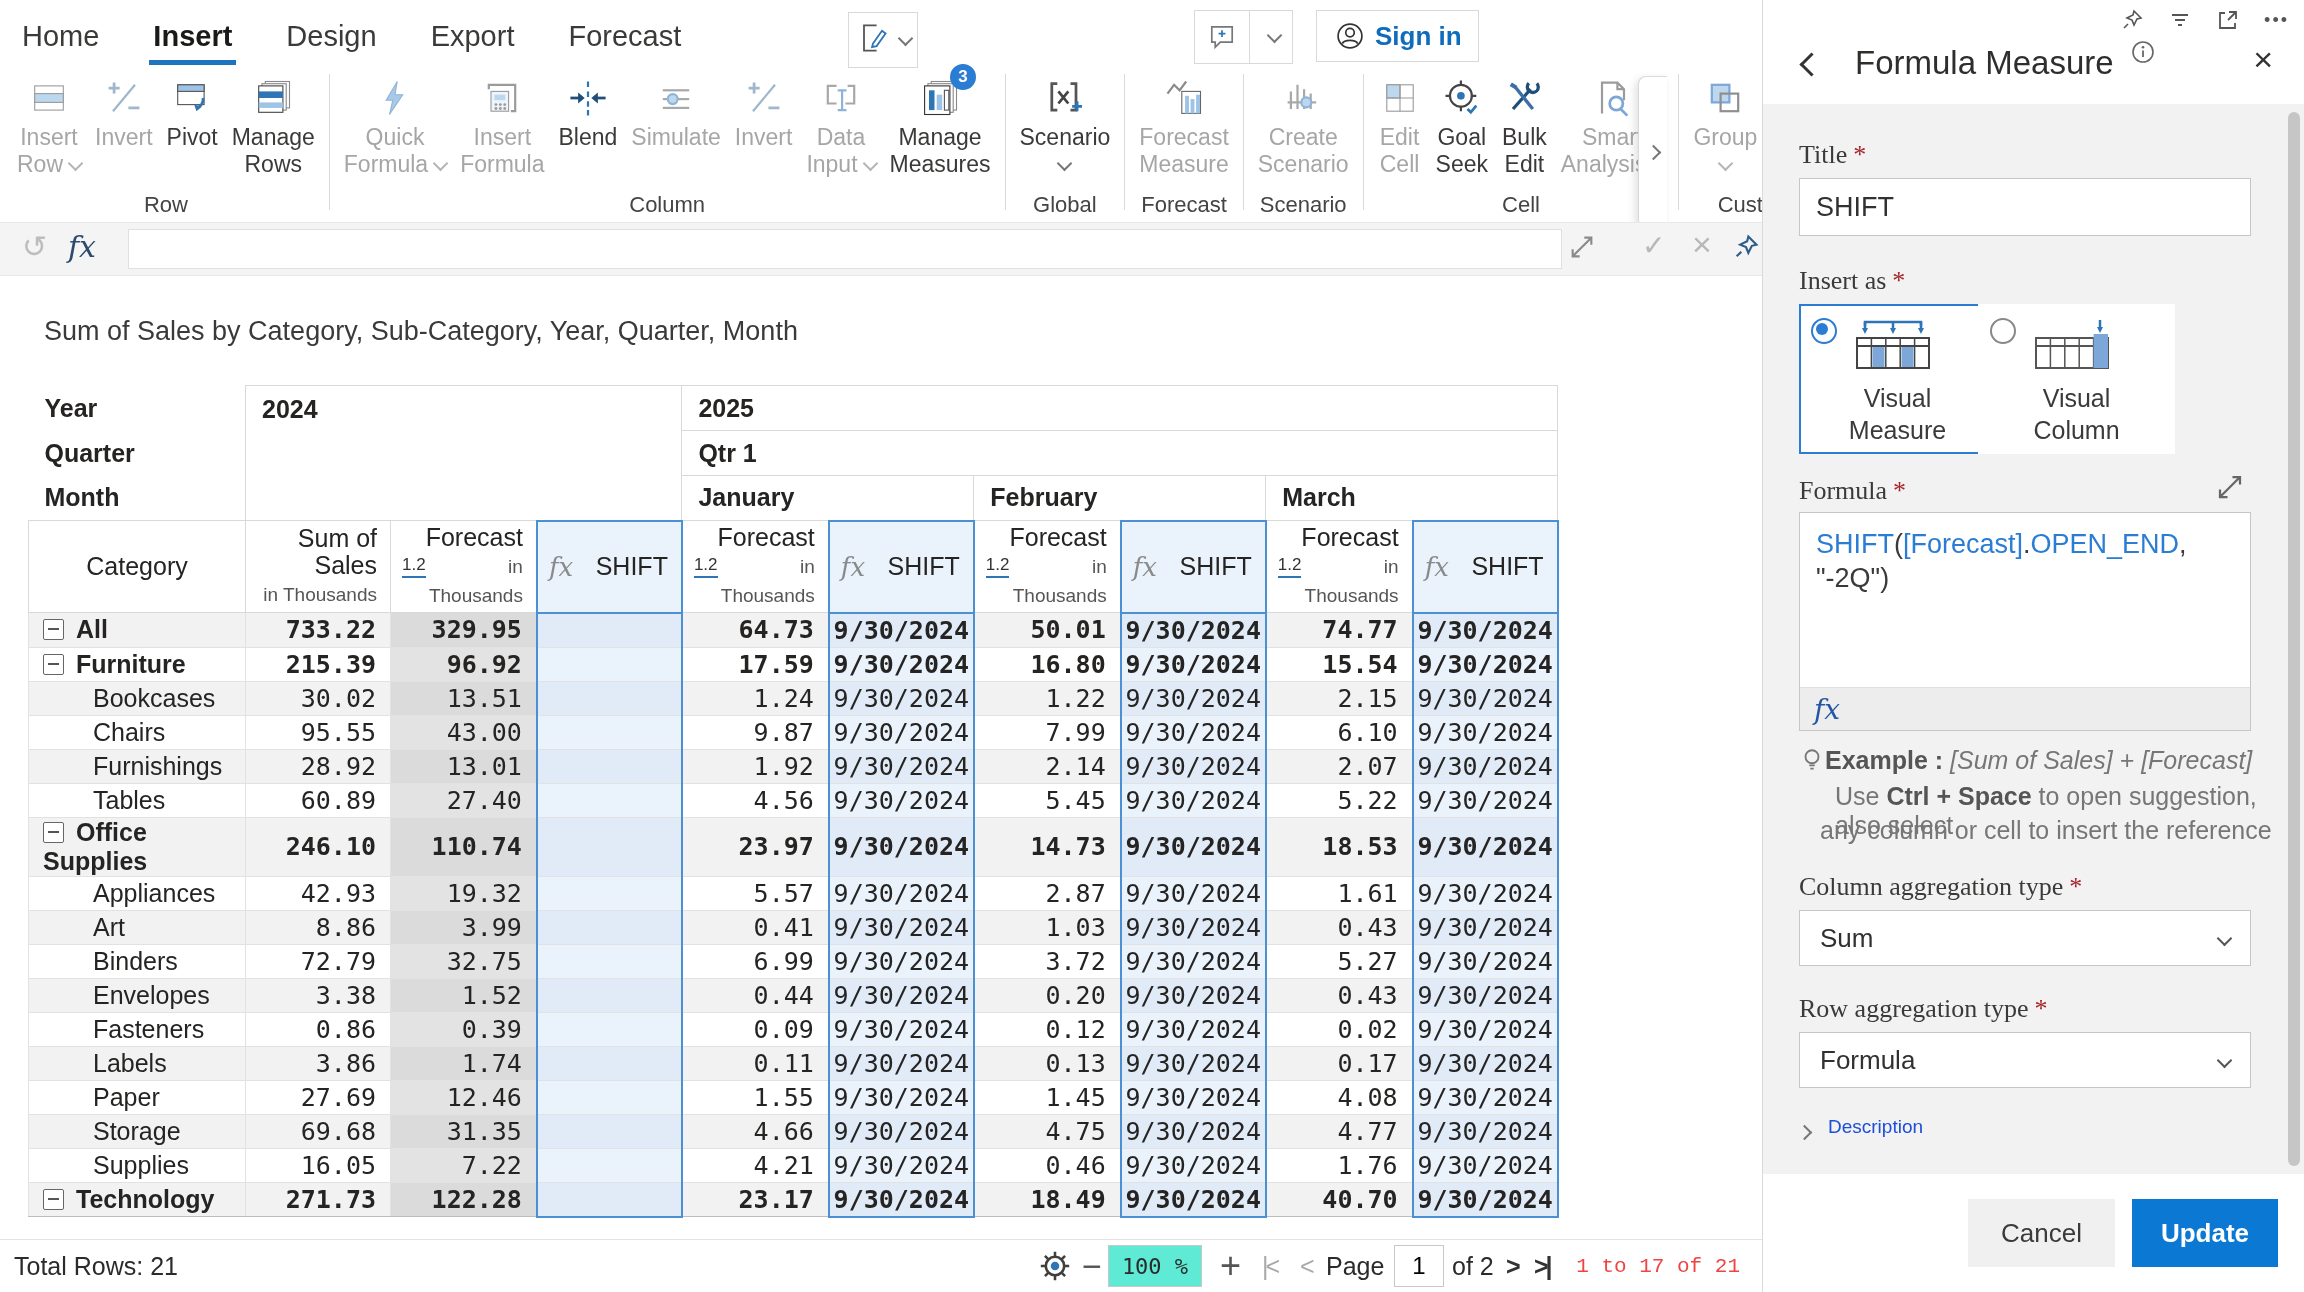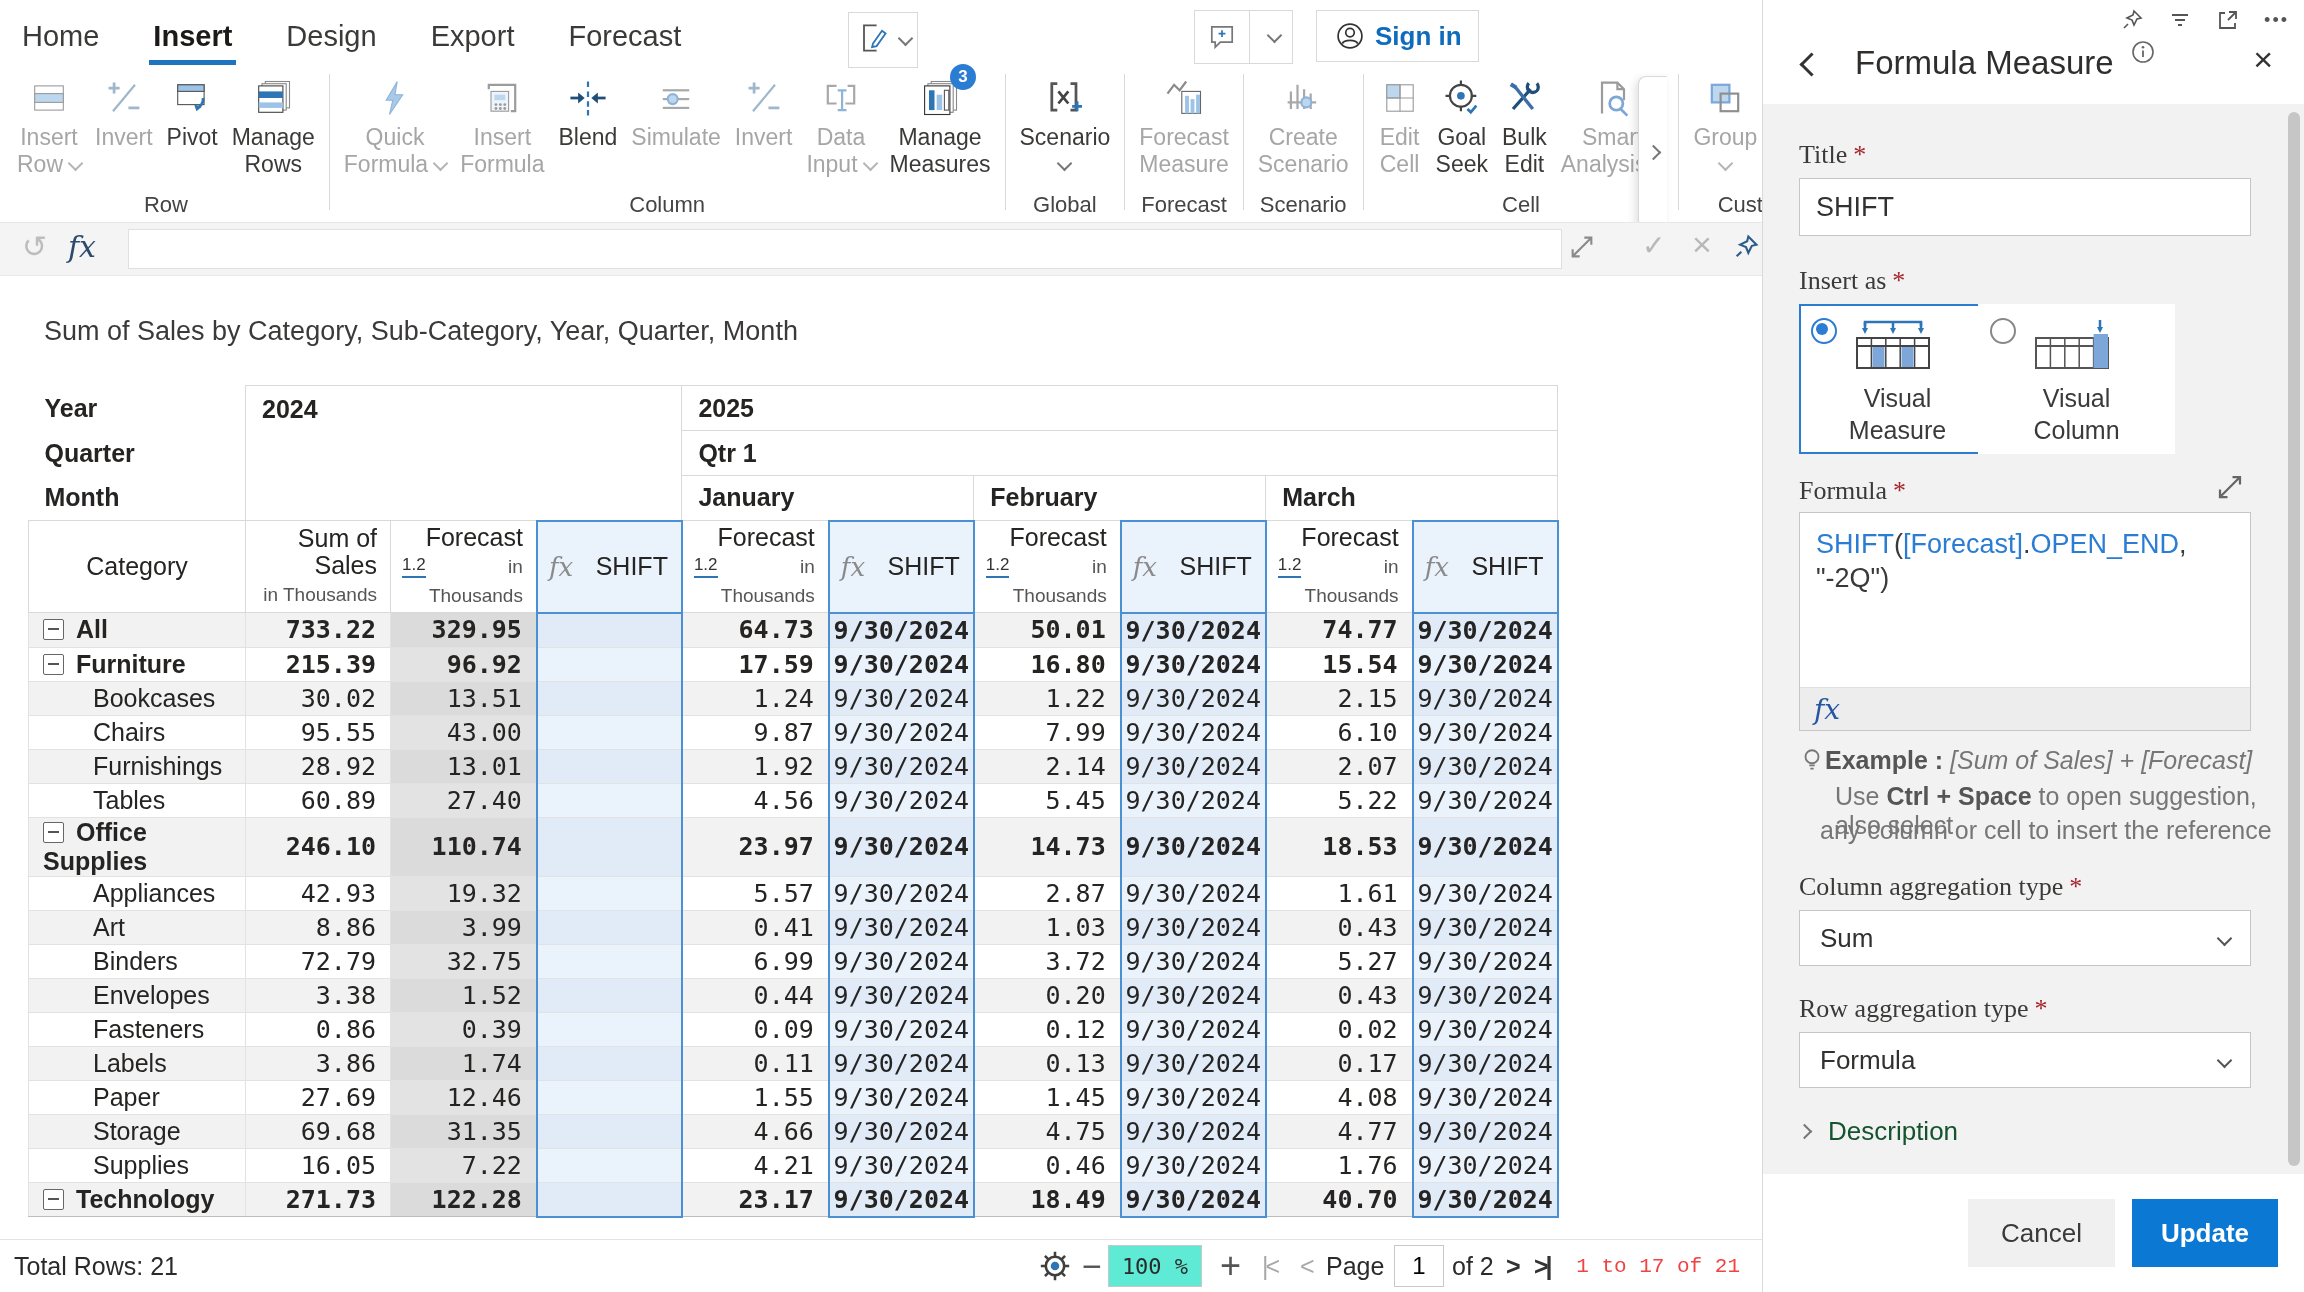--- a/index.html
+++ b/index.html
@@ -116,21 +116,21 @@
   .fbox{position:absolute;left:36px;width:452px;background:#fff;border:1px solid #c8c6c4;box-sizing:border-box;}
   .fcode{padding:14px 16px;font-size:27px;line-height:34px;height:146px;}
   .tok-blue{color:#2b7cd3;}
   .tok-dark{color:#3b3a39;}
   .fxstrip{border-top:1px solid #e0e0e0;background:#ededed;height:42px;display:flex;align-items:center;padding-left:14px;font-size:28px;color:#2456a4;}
   .hint{position:absolute;left:36px;font-size:25px;color:#767676;}
   .hint b{color:#555;}
   .hint .ex{font-style:italic;}
   .ddown{position:absolute;left:36px;width:452px;height:56px;background:#fff;border:1px solid #c8c6c4;box-sizing:border-box;display:flex;align-items:center;justify-content:space-between;padding:0 20px;font-size:26px;color:#323130;cursor:pointer;}
   .ddown .chev{border-color:#555;margin:0;}
-  .desc{position:absolute;left:36px;display:flex;align-items:center;gap:18px;font-size:26px;color:#14532d;cursor:pointer;}
+  .desc{position:absolute;left:36px;display:flex;align-items:flex-end;gap:18px;font-size:19px;color:#1d4ed8;cursor:pointer;}
   .desc .chev{transform:rotate(-45deg);margin:0;}
   .pfoot{position:absolute;left:0;top:1174px;width:100%;height:118px;background:#fff;}
   .btn-cancel{position:absolute;left:205px;top:25px;width:147px;height:68px;background:#f0f0f0;border:none;font-size:26px;color:#3b3a39;cursor:pointer;font-family:inherit;}
   .btn-update{position:absolute;left:369px;top:25px;width:146px;height:68px;background:#0b78d4;border:none;font-size:26px;color:#fff;font-weight:700;cursor:pointer;font-family:inherit;}
 </style>
 </head>
 <body>
 
 <div class="app">
   <div class="main">

